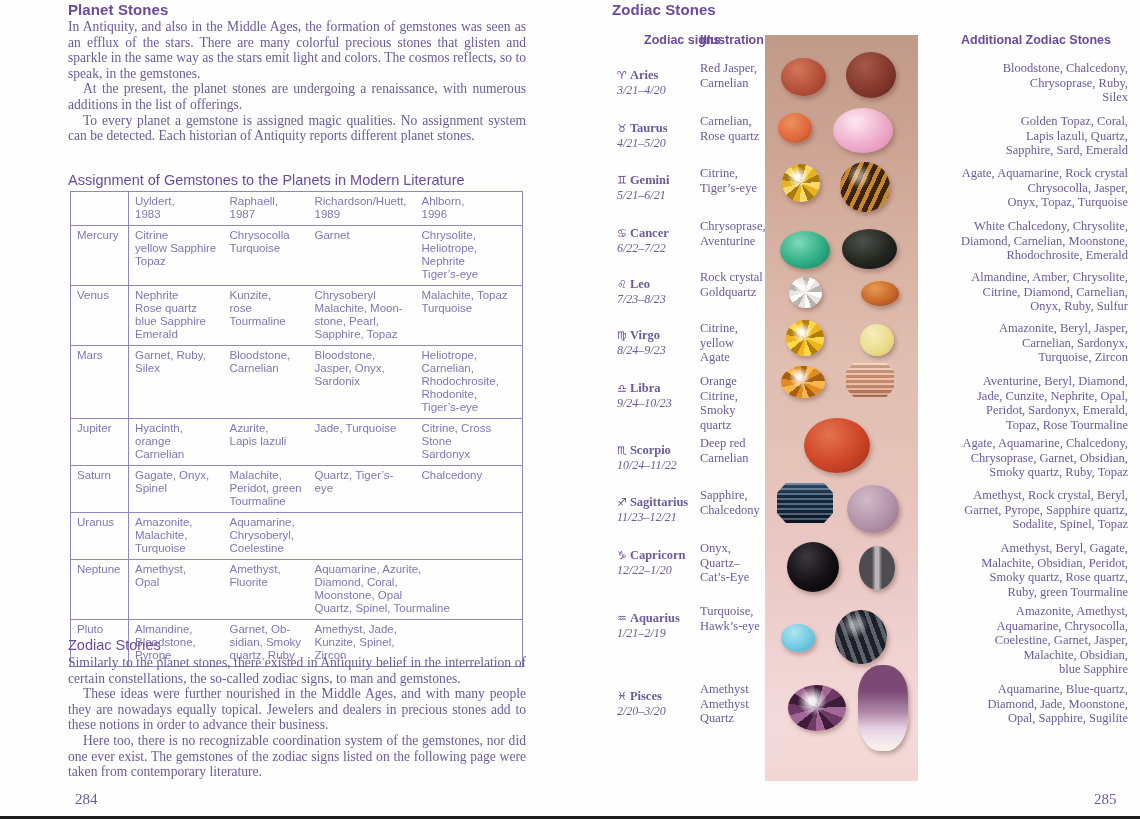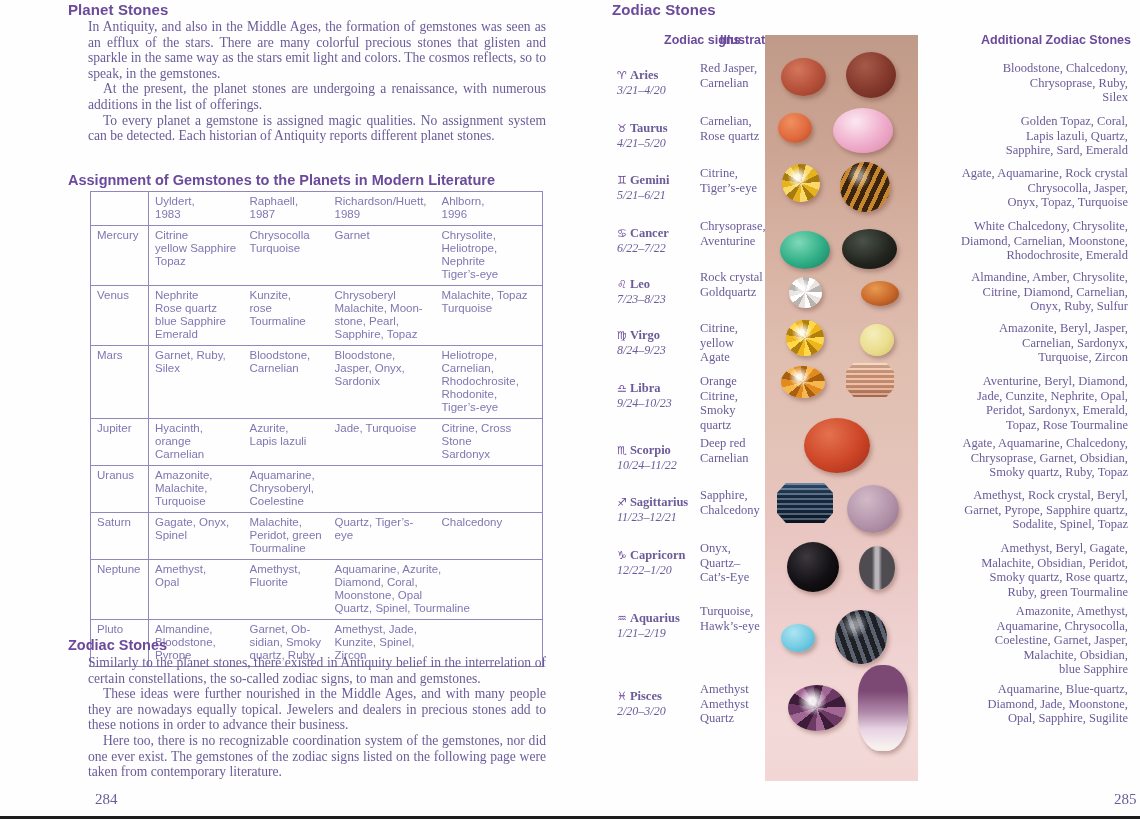--- a/index.html
+++ b/index.html
@@ -1,21 +1,21 @@
 <!DOCTYPE html>
 <html><head>
 <meta charset="utf-8">
 <style>
   html,body{margin:0;padding:0;background:#ffffff;}
   .sheet{position:relative;width:1140px;height:819px;background:#fefefe;overflow:hidden;
          font-family:"Liberation Serif", serif;}
-  .abs{position:absolute;margin-left:20px;}
+  .abs{position:absolute;}
   h1.booktitle{margin:0;font-family:"Liberation Sans", sans-serif;font-weight:bold;
          font-size:15px;color:#6b4a9c;letter-spacing:.1px;}
-  h2.sectitle{margin:0;font-family:"Liberation Sans", sans-serif;font-weight:bold;
+  h2.sectitle{margin:0;font-family:"Liberation Sans", sans-serif;font-weight:normal;
          font-size:14.5px;color:#6b4a9c;}
   .paras p{margin:0;font-size:13.6px;line-height:15.6px;color:#6b5b99;text-align:justify;}
   .paras p.ind{text-indent:15px;}
   
   table.assign{border-collapse:collapse;table-layout:fixed;width:452px;
          font-family:"Liberation Sans", sans-serif;font-size:11.5px;line-height:13px;
          color:#8076b2;border:1.2px solid #9286bd;}
   table.assign td{border-top:1px solid #9286bd;vertical-align:top;
          padding:3px 4px 4px 6px;white-space:pre-line;}
   table.assign td.planet{border-right:1px solid #9286bd;}
@@ -122,38 +122,38 @@
           <td class="planet">Jupiter</td>
           <td>Hyacinth,
 orange Carnelian</td>
           <td>Azurite,
 Lapis lazuli</td>
           <td>Jade, Turquoise</td>
           <td>Citrine, Cross Stone
 Sardonyx</td>
         </tr>
         <tr>
+          <td class="planet">Saturn</td>
+          <td>Gagate, Onyx,
+Spinel</td>
+          <td>Malachite,
+Peridot, green
+Tourmaline</td>
+          <td>Quartz, Tiger’s-eye</td>
+          <td>Chalcedony</td>
+        </tr>
+        <tr>
           <td class="planet">Uranus</td>
           <td>Amazonite,
 Malachite,
 Turquoise</td>
           <td>Aquamarine,
 Chrysoberyl,
 Coelestine</td>
           <td colspan="2"></td>
-        </tr>
-        <tr>
-          <td class="planet">Saturn</td>
-          <td>Gagate, Onyx,
-Spinel</td>
-          <td>Malachite,
-Peridot, green
-Tourmaline</td>
-          <td>Quartz, Tiger’s-eye</td>
-          <td>Chalcedony</td>
         </tr>
         <tr>
           <td class="planet">Neptune</td>
           <td>Amethyst,
 Opal</td>
           <td>Amethyst,
 Fluorite</td>
           <td colspan="2">Aquamarine, Azurite,
 Diamond, Coral,
 Moonstone, Opal

